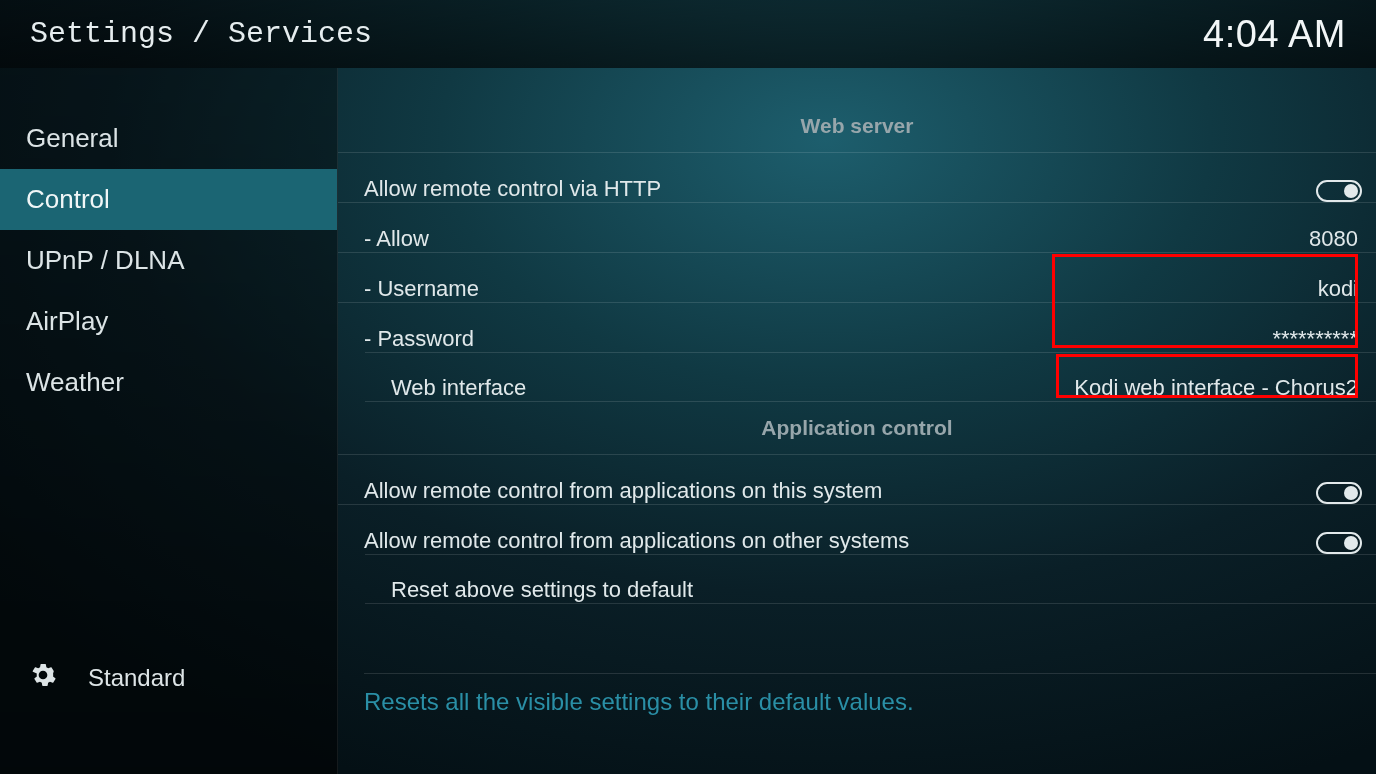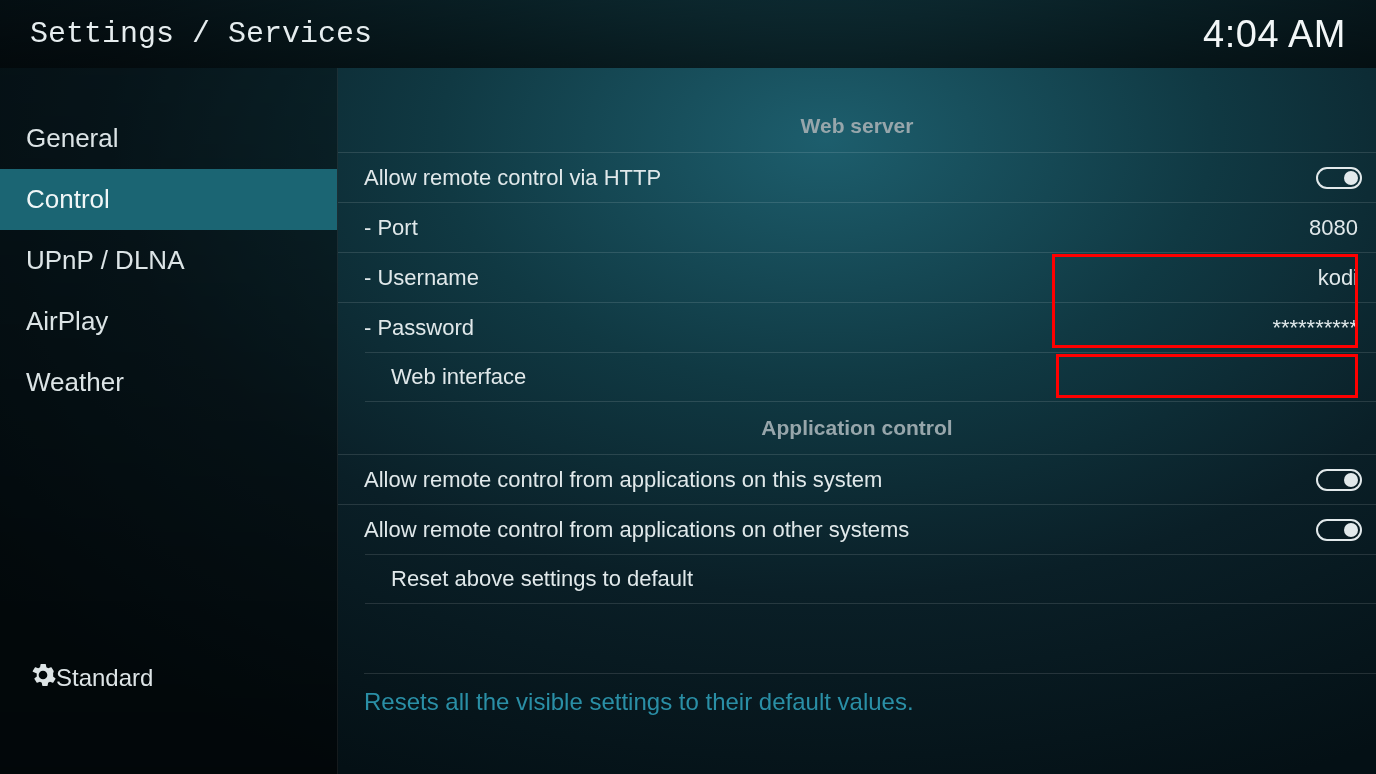--- a/index.html
+++ b/index.html
@@ -52,41 +52,41 @@
     cursor: default;
   }
   .nav-item.active {
     background: #1b6573;
     color: #f0f6f7;
   }
   .level {
     display: flex;
     align-items: center;
     padding: 0 0 80px 30px;
-    gap: 0;
+    gap: 32px;
     font-size: 24px;
     color: #dde4e6;
   }
   .level svg { fill: #dde4e6; }
   .main {
     flex: 1;
     padding-top: 46px;
     position: relative;
   }
   .section-title {
     text-align: center;
     font-size: 21px;
     font-weight: 600;
     color: #97a6ab;
     padding: 0 0 14px 0;
   }
   .row {
     display: flex;
     justify-content: space-between;
-    align-items: center;
+    align-items: flex-end;
     height: 50px;
     border-top: 1px solid rgba(255,255,255,0.12);
     padding: 0 14px 0 26px;
     font-size: 22px;
     font-weight: 300;
     color: #e0e8ea;
     cursor: default;
   }
   .row:first-of-type { border-top: 1px solid rgba(255,255,255,0.12); }
   .section-title + .row { border-top: 1px solid rgba(255,255,255,0.12); }
@@ -151,33 +151,34 @@
   </div>
 
   <div class="main">
     <div class="section-title">Web server</div>
 
     <div class="row">
       <span>Allow remote control via HTTP</span>
       <span class="toggle on"></span>
     </div>
     <div class="row">
-      <span>- Port</span>
+      <span>- Allow</span>
       <span class="value">8080</span>
     </div>
     <div class="row">
       <span>- Username</span>
       <span class="value">kodi</span>
     </div>
     <div class="row">
       <span>- Password</span>
       <span class="value">**********</span>
     </div>
     <div class="row last-row-border">
       <span>Web interface</span>
+      <span class="value">Kodi web interface - Chorus2</span>
     </div>
 
     <div class="section-title" style="padding-top:14px;">Application control</div>
 
     <div class="row">
       <span>Allow remote control from applications on this system</span>
       <span class="toggle on"></span>
     </div>
     <div class="row">
       <span>Allow remote control from applications on other systems</span>

